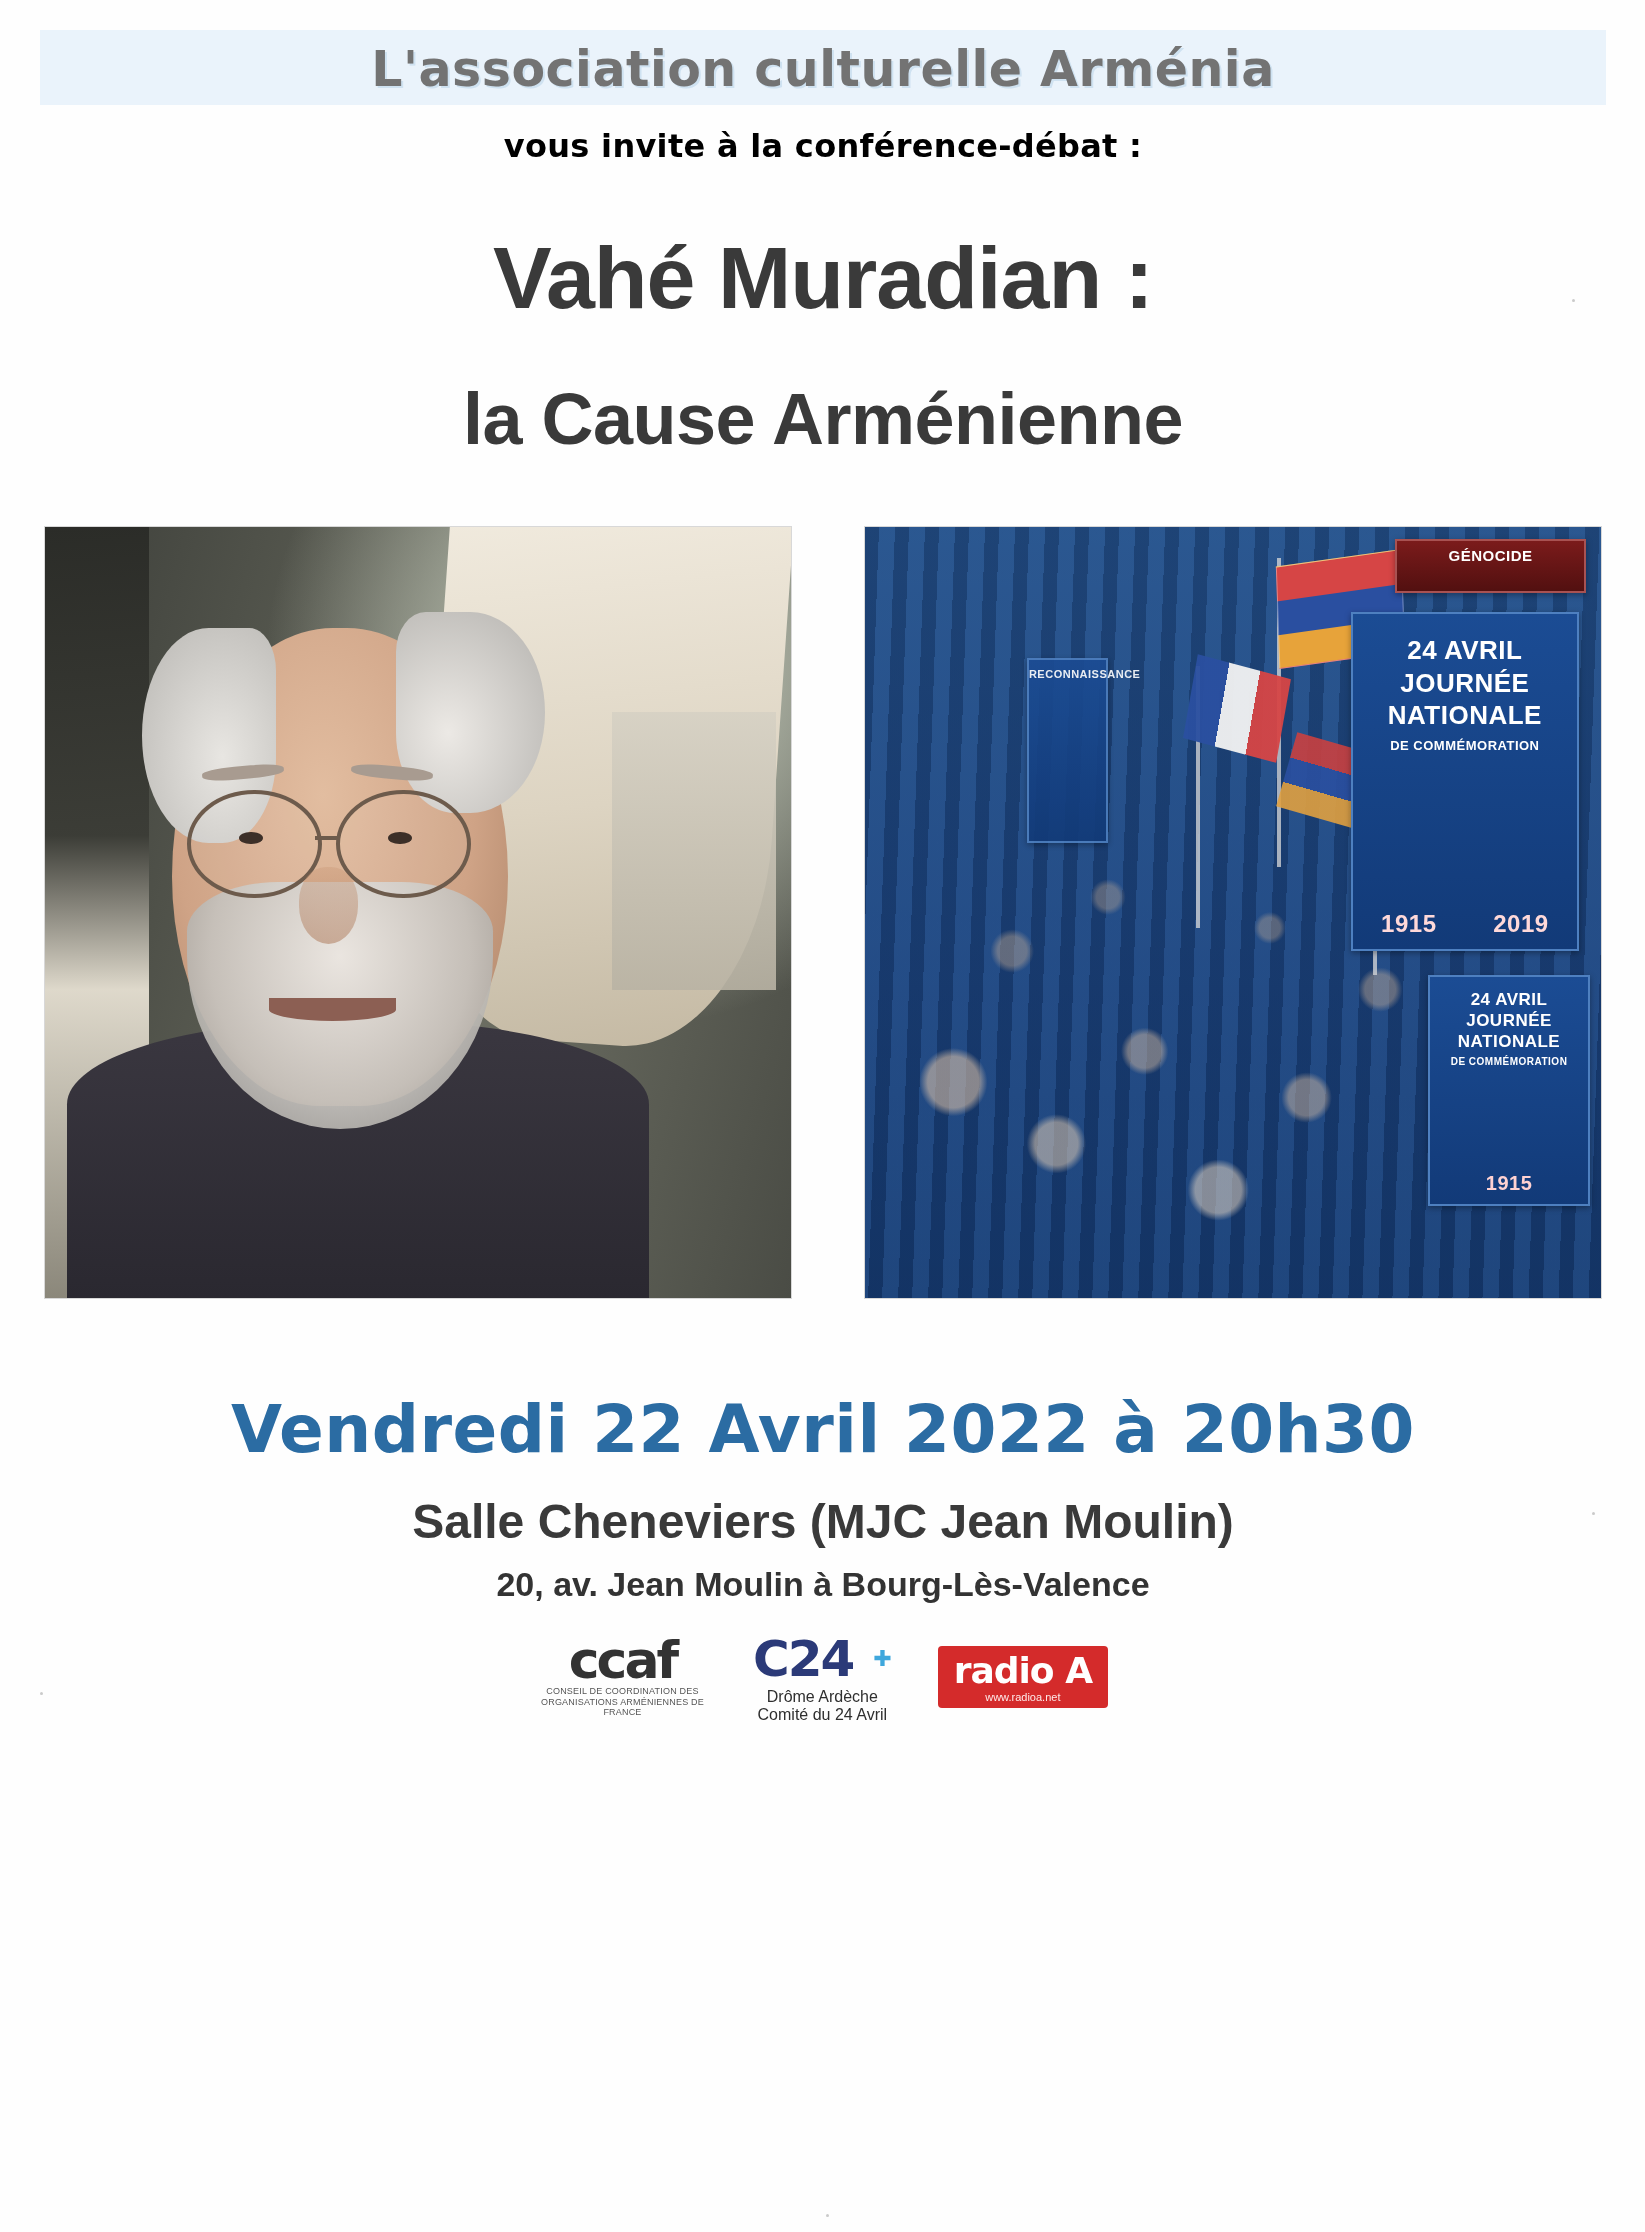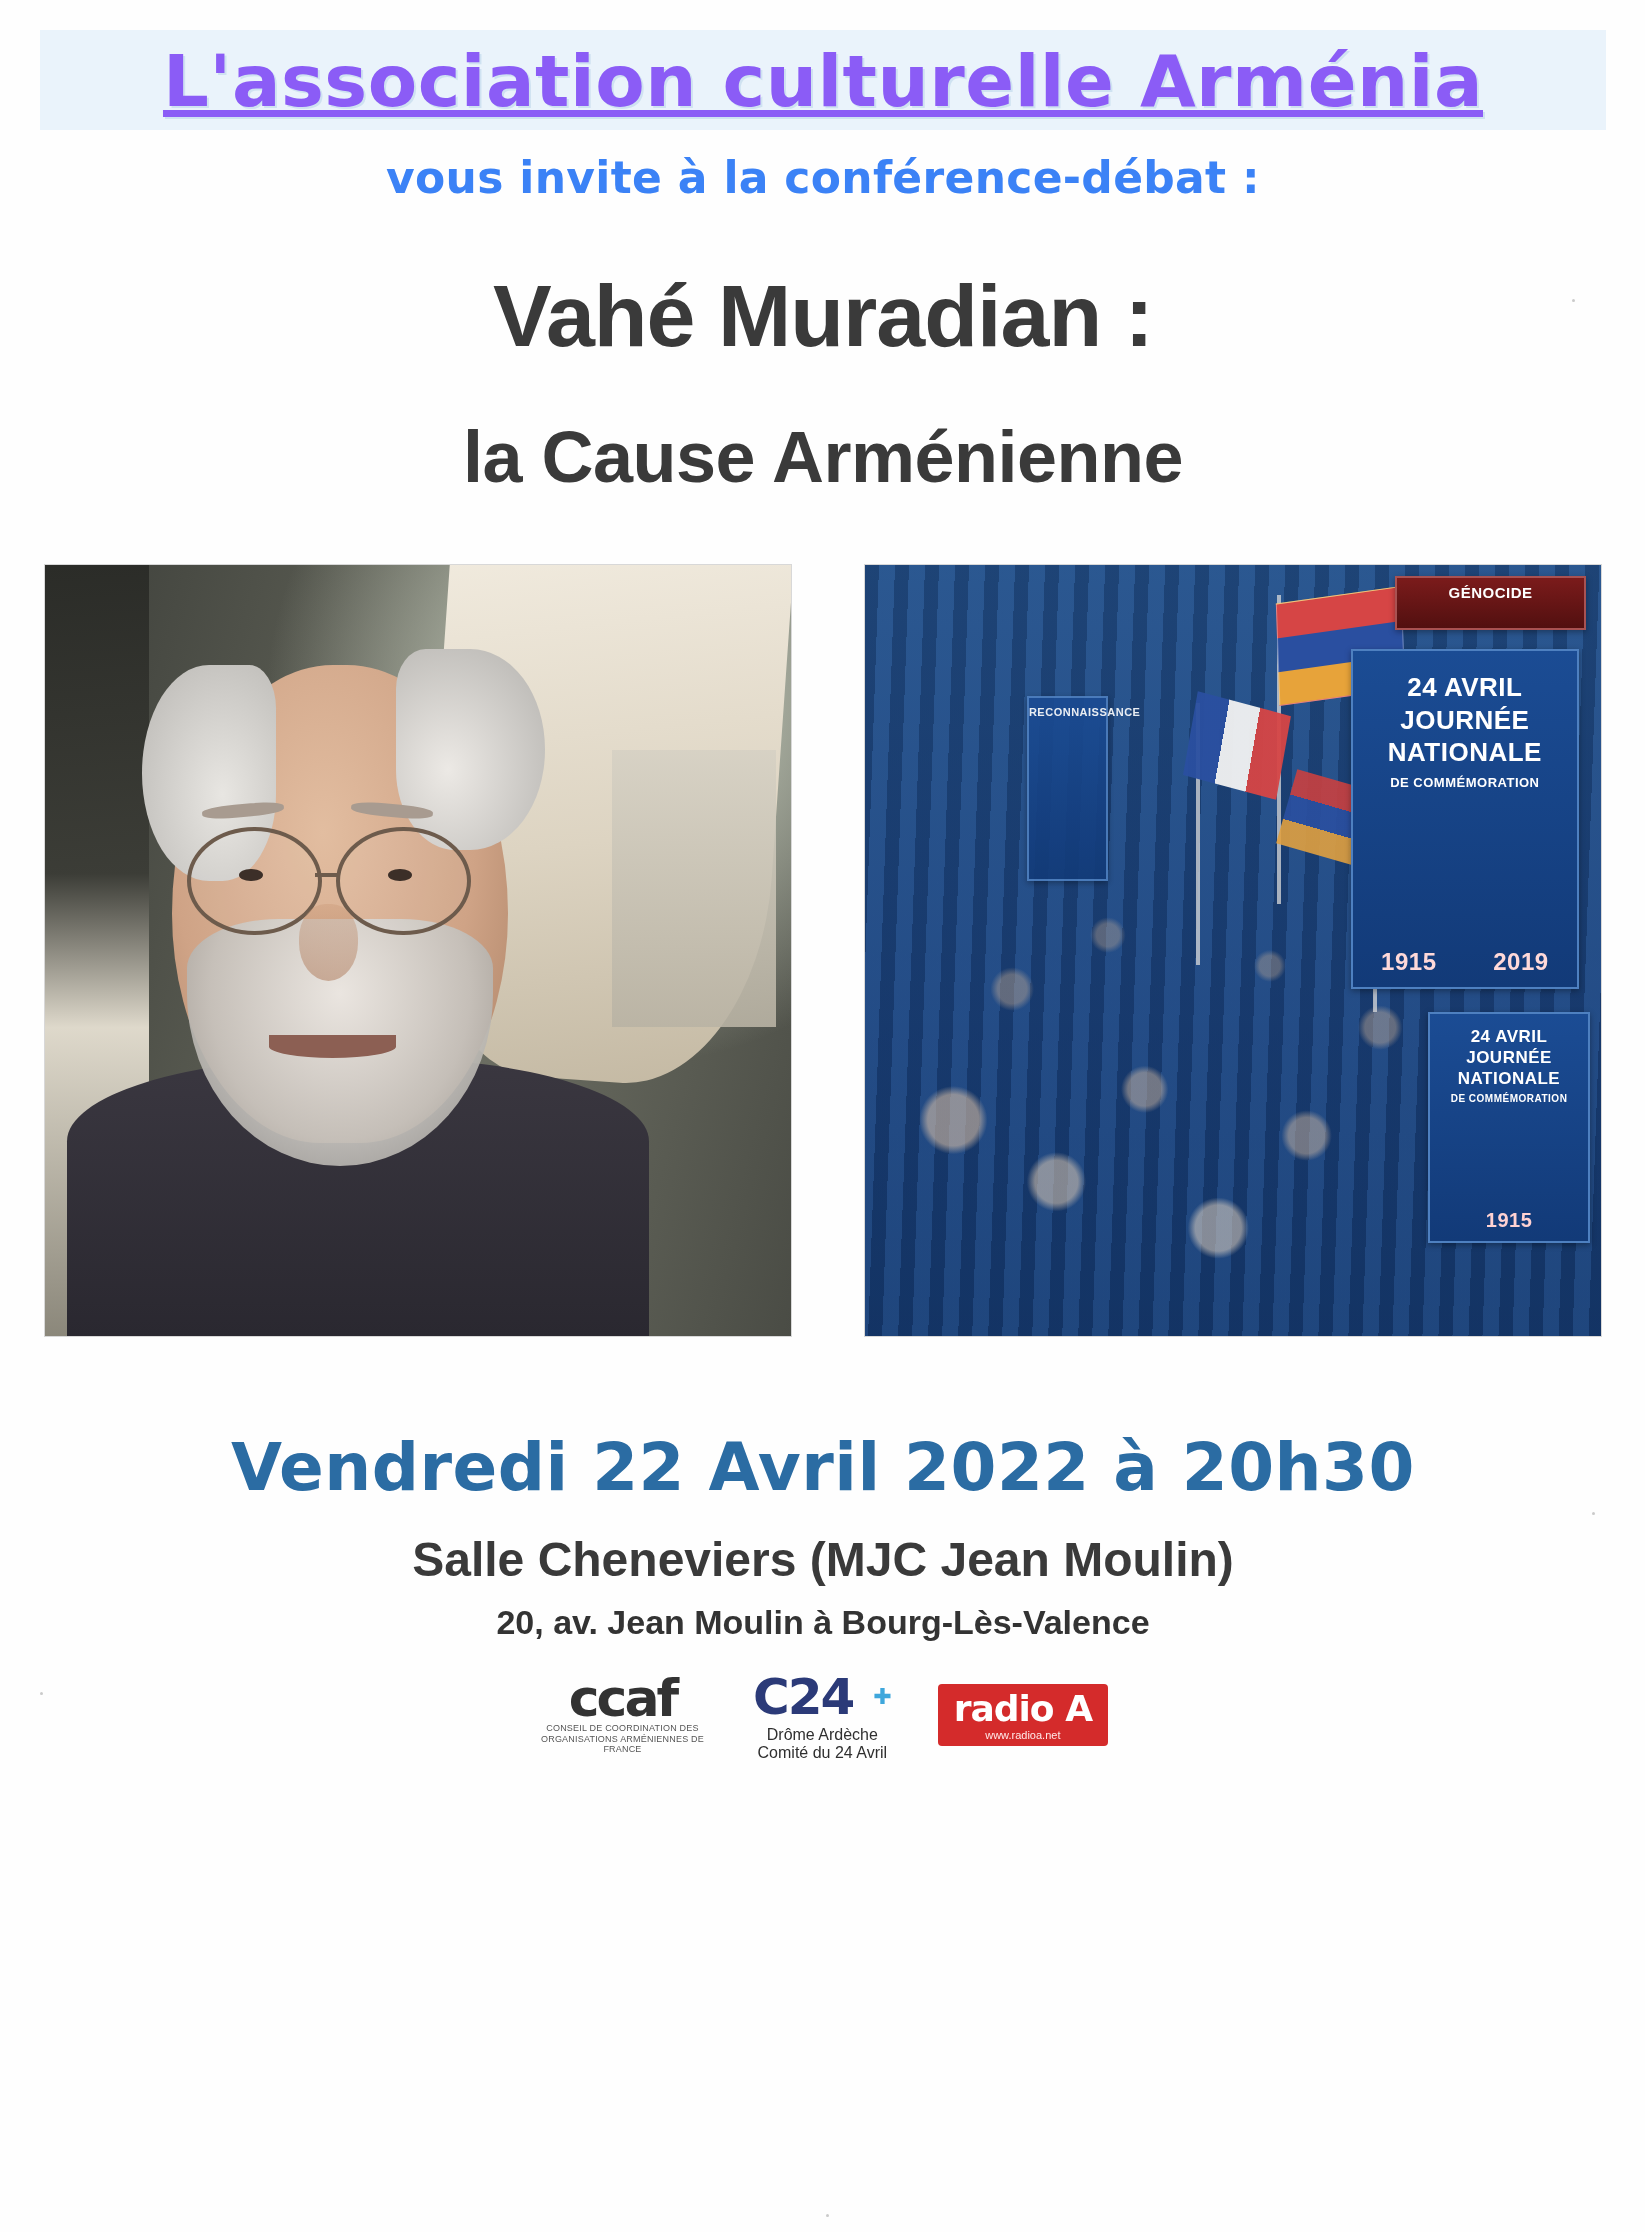--- a/index.html
+++ b/index.html
@@ -26,34 +26,33 @@
 
   
   .header-band {
     text-align: center;
     background: #eaf3fb;
     padding: 14px 0 10px 0;
   }
   .org-title {
     font-family: "DejaVu Sans", sans-serif;
     font-weight: bold;
-    font-size: 72px;
+    font-size: 49px;
     letter-spacing: 0.5px;
-    color: #8b5cf6;
+    color: #737373;
     text-shadow: 2px 2px 0 #cfe2f1;
     line-height: 1.05;
     white-space: nowrap;
-    text-decoration: underline;
   }
   .invite-line {
     text-align: center;
     font-family: "DejaVu Sans", sans-serif;
     font-weight: bold;
-    font-size: 44px;
-    color: #3b82f6;
+    font-size: 32px;
+    color: #000000;
     margin-top: 22px;
     letter-spacing: 0.3px;
   }
 
   
   .speaker-name {
     text-align: center;
     font-family: "Liberation Sans", sans-serif;
     font-weight: bold;
     font-size: 88px;

